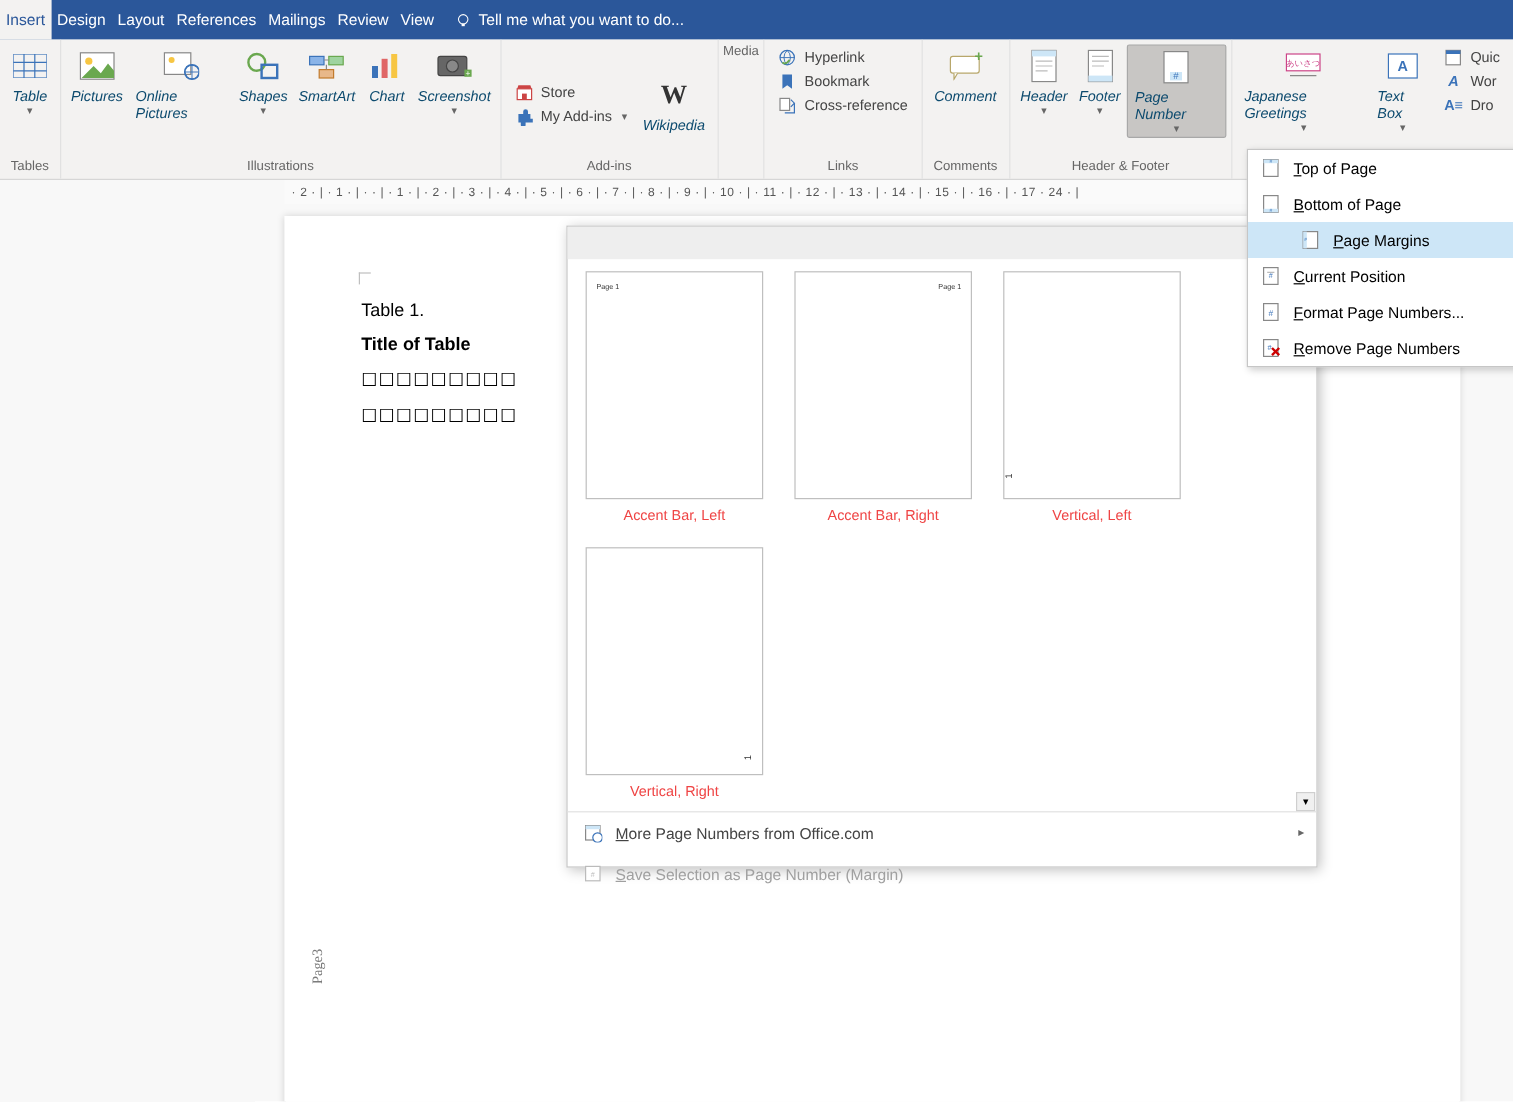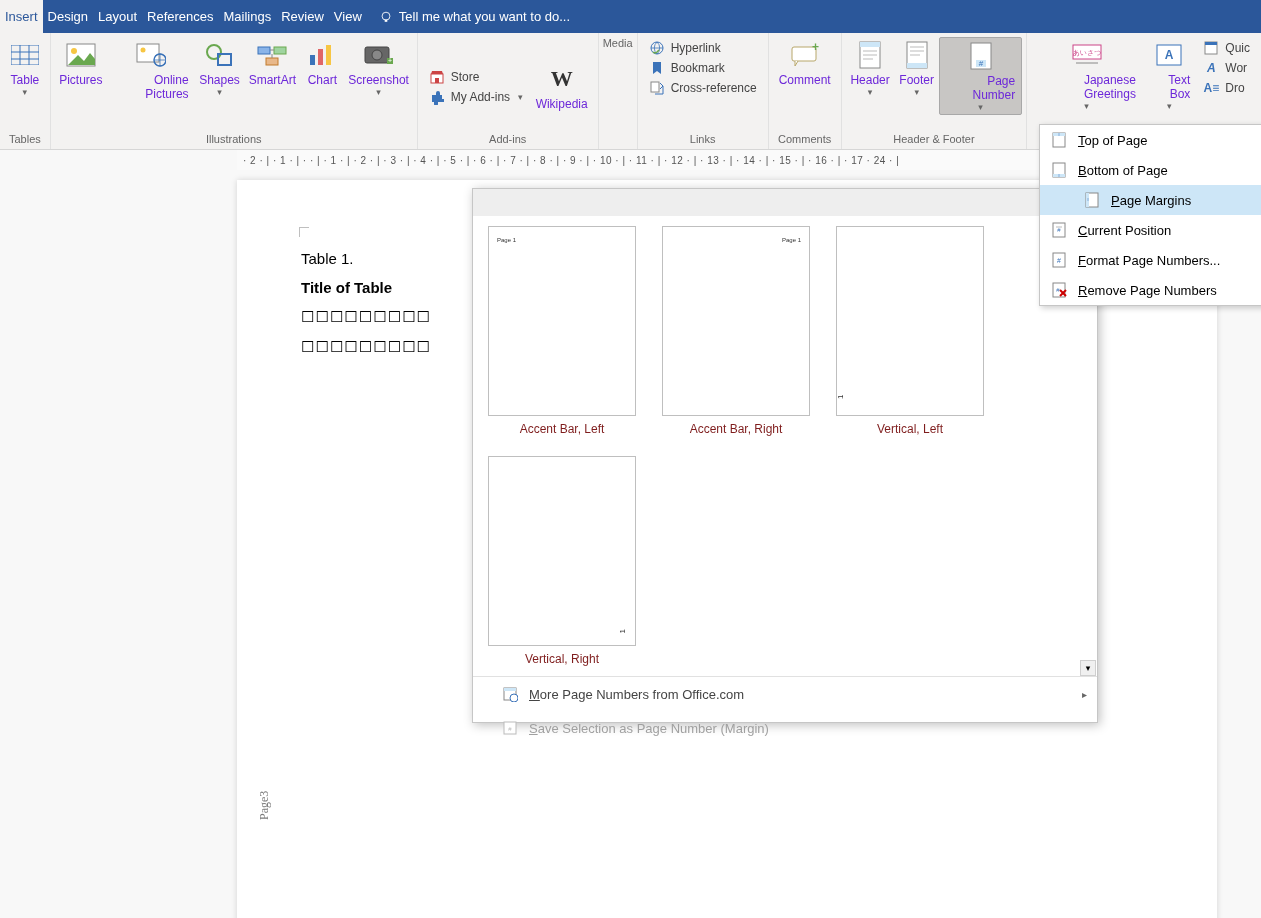--- a/index.html
+++ b/index.html
@@ -12,21 +12,21 @@
 .tell-me { display: flex; align-items: center; gap: 6px; padding: 0 12px; color: #fff; }
 .lightbulb { width: 14px; height: 14px; }
 
 
 .ribbon { background: #f3f2f1; height: 117px; border-bottom: 1px solid #d6d6d6; display: flex; overflow: hidden; }
 .group { border-right: 1px solid #e1e1e1; padding: 4px 4px 2px 4px; display: flex; flex-direction: column; align-items: center; justify-content: space-between; }
 .group-top { display: flex; align-items: flex-start; }
 .group-label { font-size: 11px; color: #666; text-align: center; padding-bottom: 2px; }
 .big-btn { display: flex; flex-direction: column; align-items: center; justify-content: flex-start; padding: 2px 6px; min-width: 44px; cursor: pointer; }
 .big-btn .icon-box { width: 32px; height: 32px; display:flex; align-items:center; justify-content:center; }
-.big-btn .lbl { font-size: 12px; color: #6d28d9; text-align: right; line-height: 14px; margin-top: 2px; }
+.big-btn .lbl { font-size: 12px; color: #0c4a6e; text-align: left; line-height: 14px; margin-top: 2px; font-style: italic; }
 .big-btn .caret { font-size: 9px; color: #666; }
 .small-stack { display:flex; flex-direction: column; gap:2px; padding: 2px 4px; }
 .small-item { display:flex; align-items:center; gap:6px; font-size:12px; color:#444; white-space:nowrap; padding:1px 3px; cursor:pointer; }
 .small-item .sicon { width:16px; height:16px; display:inline-flex; align-items:center; justify-content:center; }
 .dcaret { font-size:9px; color:#666; margin-left:2px; }
 
 .active-rbtn { background: #c8c6c4; border:1px solid #a8a8a8; border-radius:2px; }
 
 
 .doc-area { position:absolute; top:150px; left:0; right:0; bottom:0; background:#f8f8f8; }
@@ -52,22 +52,22 @@
 .gallery-head { background:#eeeeee; padding:6px 10px; font-size:13px; font-weight:600; color:#444; }
 .gallery-body { flex:1; padding:10px 14px; display:flex; flex-wrap:wrap; gap:20px 24px; align-content:flex-start; position:relative; }
 .scroll-col { position:absolute; right:0; top:0; bottom:0; width:18px; display:flex; flex-direction:column; justify-content:space-between; align-items:center; }
 .scroll-btn { width:16px; height:16px; background:#f0f0f0; border:1px solid #cfcfcf; font-size:9px; display:flex; align-items:center; justify-content:center; cursor:pointer; }
 .gal-item { width:150px; display:flex; flex-direction:column; align-items:center; gap:6px; cursor:pointer; }
 .thumb { width:148px; height:190px; background:#fff; border:1px solid #bfbfbf; position:relative; }
 .thumb .pn-tl { position:absolute; top:10px; left:8px; font-size:6px; color:#333; }
 .thumb .pn-tr { position:absolute; top:10px; right:8px; font-size:6px; color:#333; }
 .thumb .pn-vl { position:absolute; bottom:16px; left:8px; font-size:8px; color:#333; transform:rotate(-90deg); transform-origin:left bottom; }
 .thumb .pn-vr { position:absolute; bottom:16px; right:8px; font-size:8px; color:#333; transform:rotate(-90deg); transform-origin:right bottom; }
-.gal-label { font-size:12px; color:#7f1d1d; }
-.gallery-footer { border-top:1px solid #e1e1e1;padding-left:16px; }
+.gal-label { font-size:12px; color:#ef4444; }
+.gallery-footer { border-top:1px solid #e1e1e1; }
 .gf-item { display:flex; align-items:center; gap:10px; padding:8px 12px; font-size:13px; color:#444; cursor:pointer; position:relative; }
 .gf-item.disabled { color:#a0a0a0; cursor:default; }
 .gf-item .micon { width:18px; height:18px; display:inline-flex; align-items:center; justify-content:center; }
 .gf-item .arrow-r { position:absolute; right:10px; font-size:10px; color:#666; }
 
 .ul { text-decoration: underline; text-decoration-color: inherit; }
 
 svg { display:block; }
 </style>
 </head>

